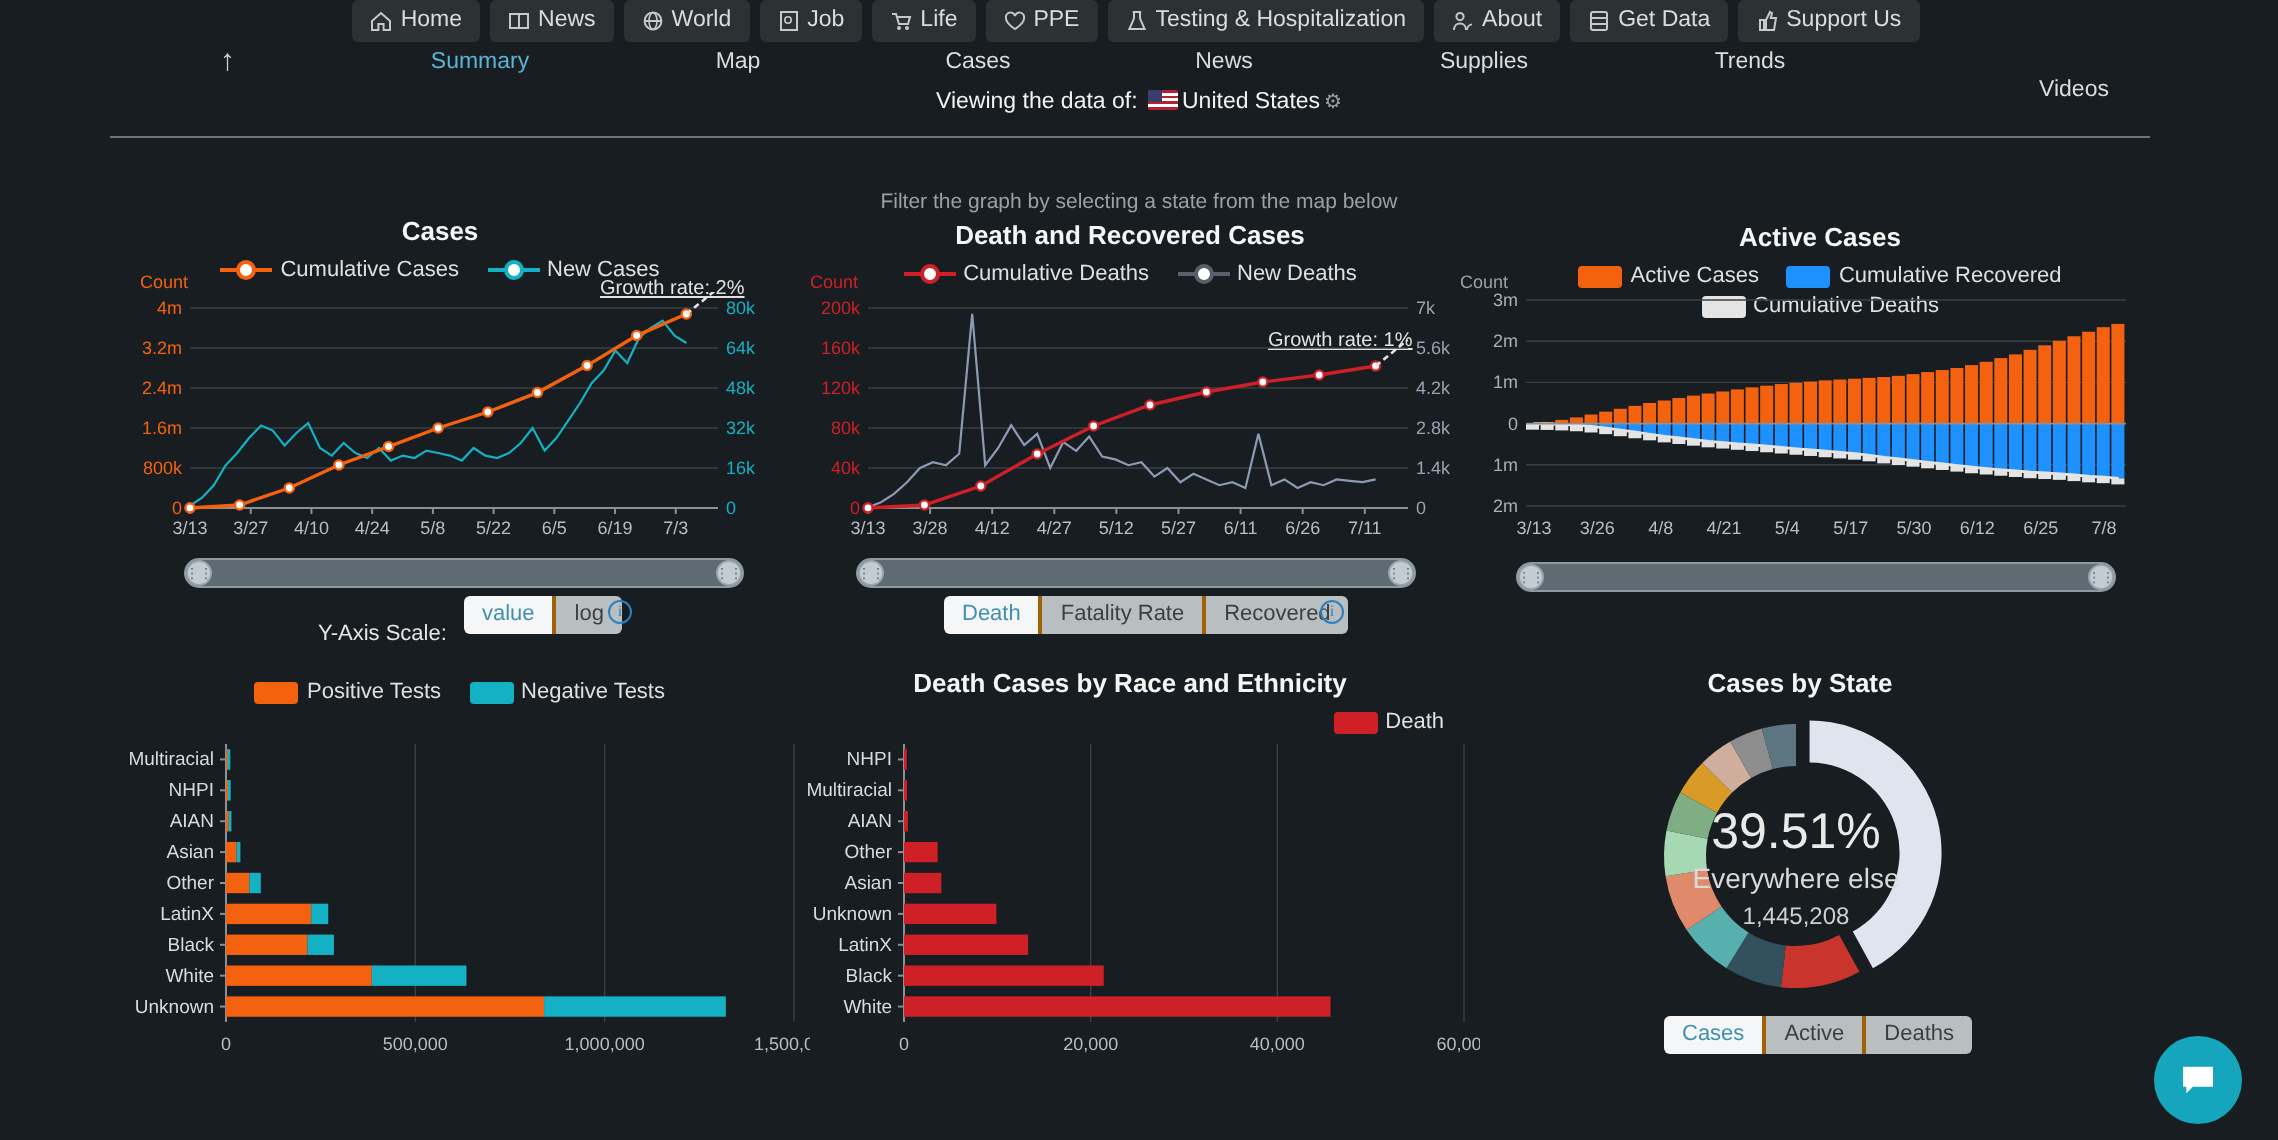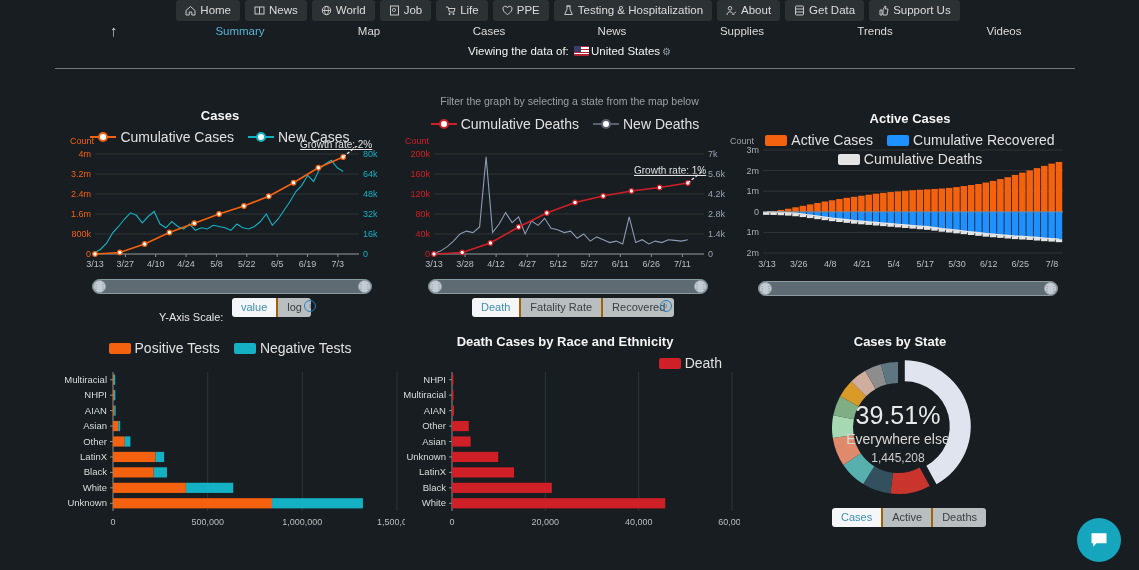--- a/index.html
+++ b/index.html
@@ -69,21 +69,21 @@
   .panel { position: absolute; }
   .ptitle {
     text-align: center; font-size: 13px; font-weight: bold; color: #f5f5f5;
   }
   .filtertext {
     position: absolute; top: 95px; left: 0; width: 1139px; text-align: center;
     font-size: 10.5px; color: #9ba0a3;
   }
   .legendrow {
     display: flex; justify-content: center; align-items: center; gap: 14px;
-    font-size: 14px; color: #e0e0e0; flex-wrap: wrap;
+    font-size: 11px; color: #e0e0e0; flex-wrap: wrap;
   }
   .lgitem { display: flex; align-items: center; gap: 4px; white-space: nowrap; cursor: pointer; }
   .lgline { width: 26px; height: 2px; position: relative; }
   .lgline::after {
     content: ""; position: absolute; left: 8px; top: -4px;
     width: 10px; height: 10px; border-radius: 50%; background: #fff;
     border: 2px solid currentColor; box-sizing: border-box;
   }
   .lgswatch { width: 22px; height: 11px; border-radius: 2px; }
 
@@ -233,21 +233,21 @@
     </div>
 
   <div class="upicon">↑</div>
   <div class="subnav" id="subnav">
       <div class="item active" style="left: 240px;">Summary</div>
       <div class="item" style="left: 369px;">Map</div>
       <div class="item" style="left: 489px;">Cases</div>
       <div class="item" style="left: 612px;">News</div>
       <div class="item" style="left: 742px;">Supplies</div>
       <div class="item" style="left: 875px;">Trends</div>
-      <div class="item" style="left: 1004px;">Videos</div>
+      <div class="item" style="left: 1037px; margin-top: 14px;">Videos</div>
     </div>
 
   <div class="viewing">
     <span>Viewing the data of:</span>
     <span class="flag"></span><span>United States</span><span class="gear">⚙</span>
   </div>
   <div class="hr"></div>
 
   <div class="filtertext">Filter the graph by selecting a state from the map below</div>
 
@@ -324,20 +324,21 @@
     <span class="knob">⋮⋮</span>
   </div>
   <div class="yaxislabel" style="left:159px; top:299px;">Y-Axis Scale:</div>
   <div class="segmented" style="left:232px; top:298px;" id="yscale-toggle">
       <div class="seg on">value</div>
       <div class="seg">log</div>
     </div>
   <div class="infoico" style="left:304px; top:300px;">i</div>
 
   <div class="panel" style="left:390px; top:110px; width:350px;">
+    <div class="ptitle">Death and Recovered Cases</div>
     <div class="legendrow" style="margin-top:6px;">
       <div class="lgitem">
         <span class="lgline" style="background:#cf2027;color:#cf2027;"></span>
         <span>Cumulative Deaths</span>
       </div>
       <div class="lgitem">
         <span class="lgline" style="background:#59606b;color:#59606b;"></span>
         <span>New Deaths</span>
       </div>
     </div>

